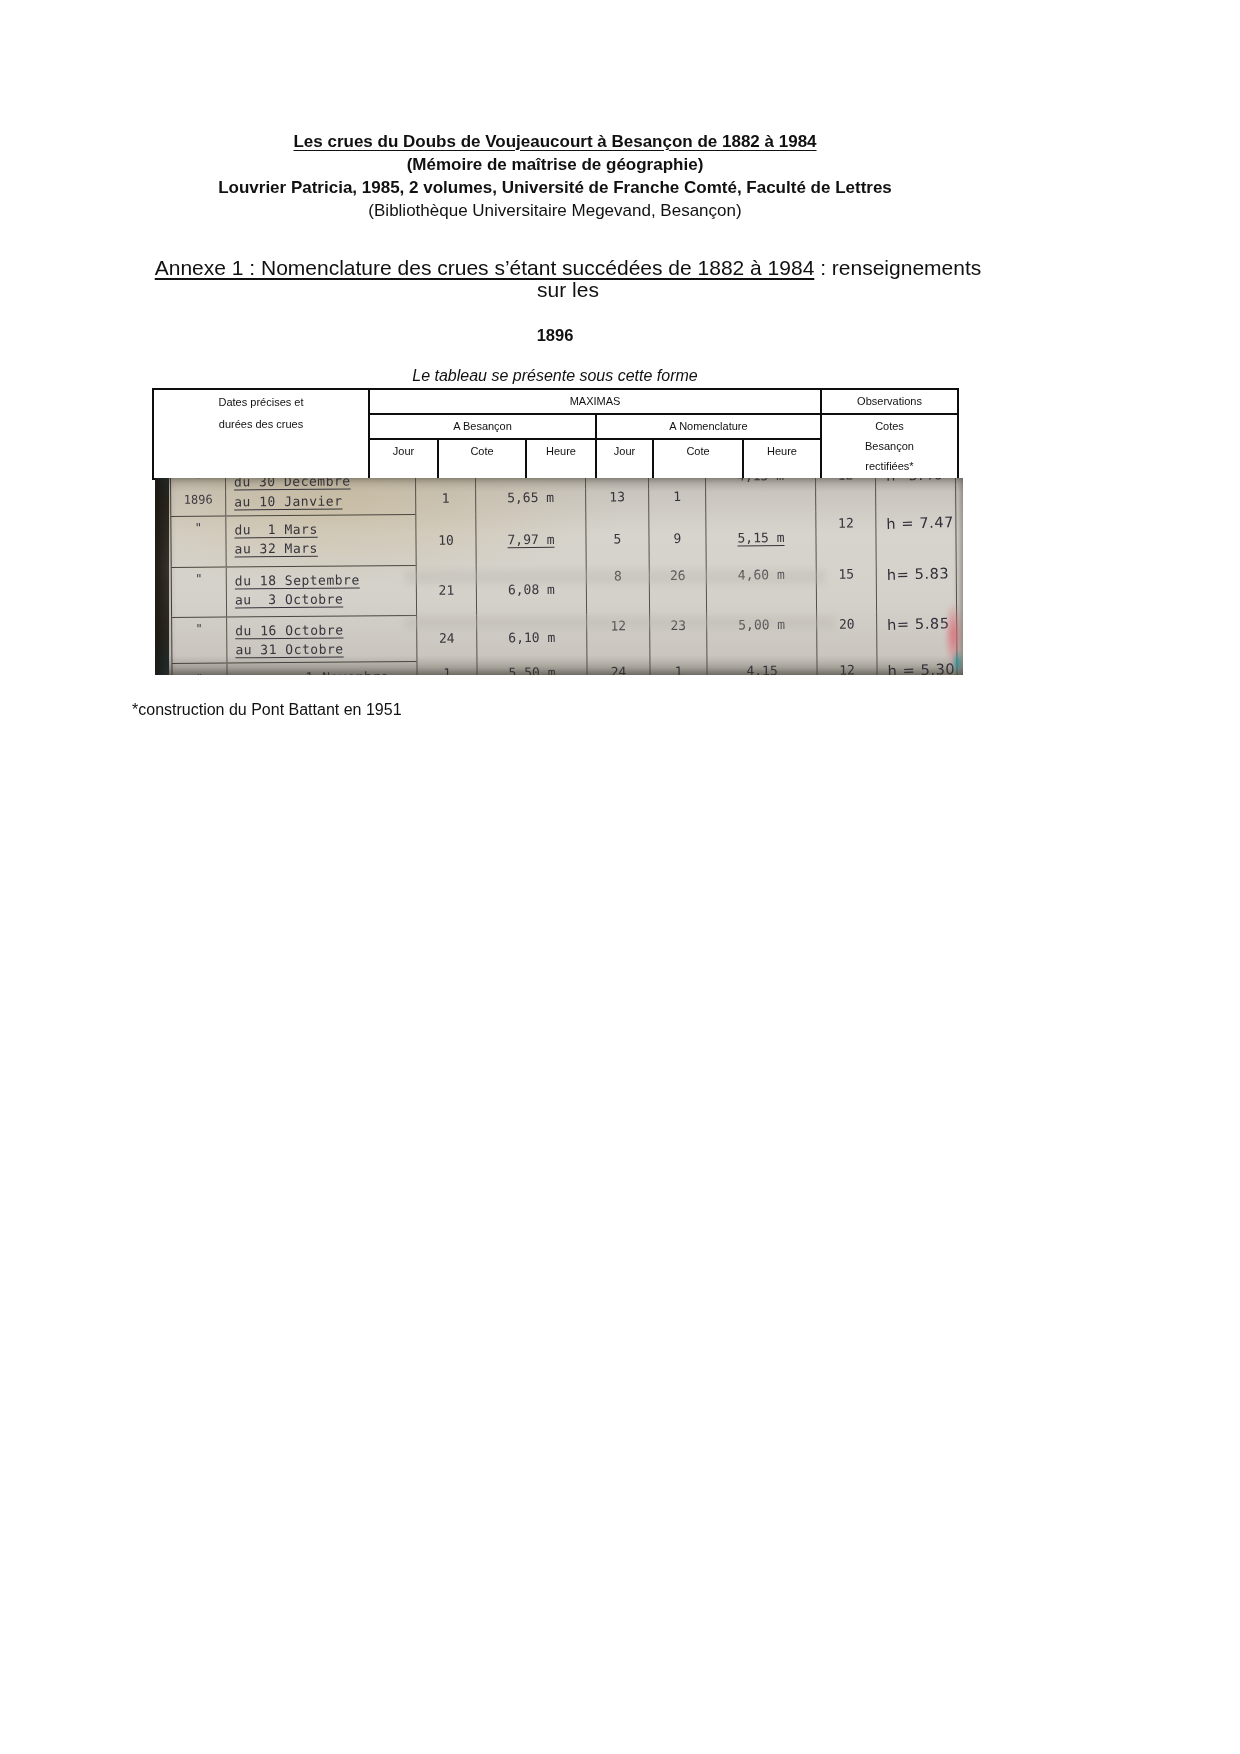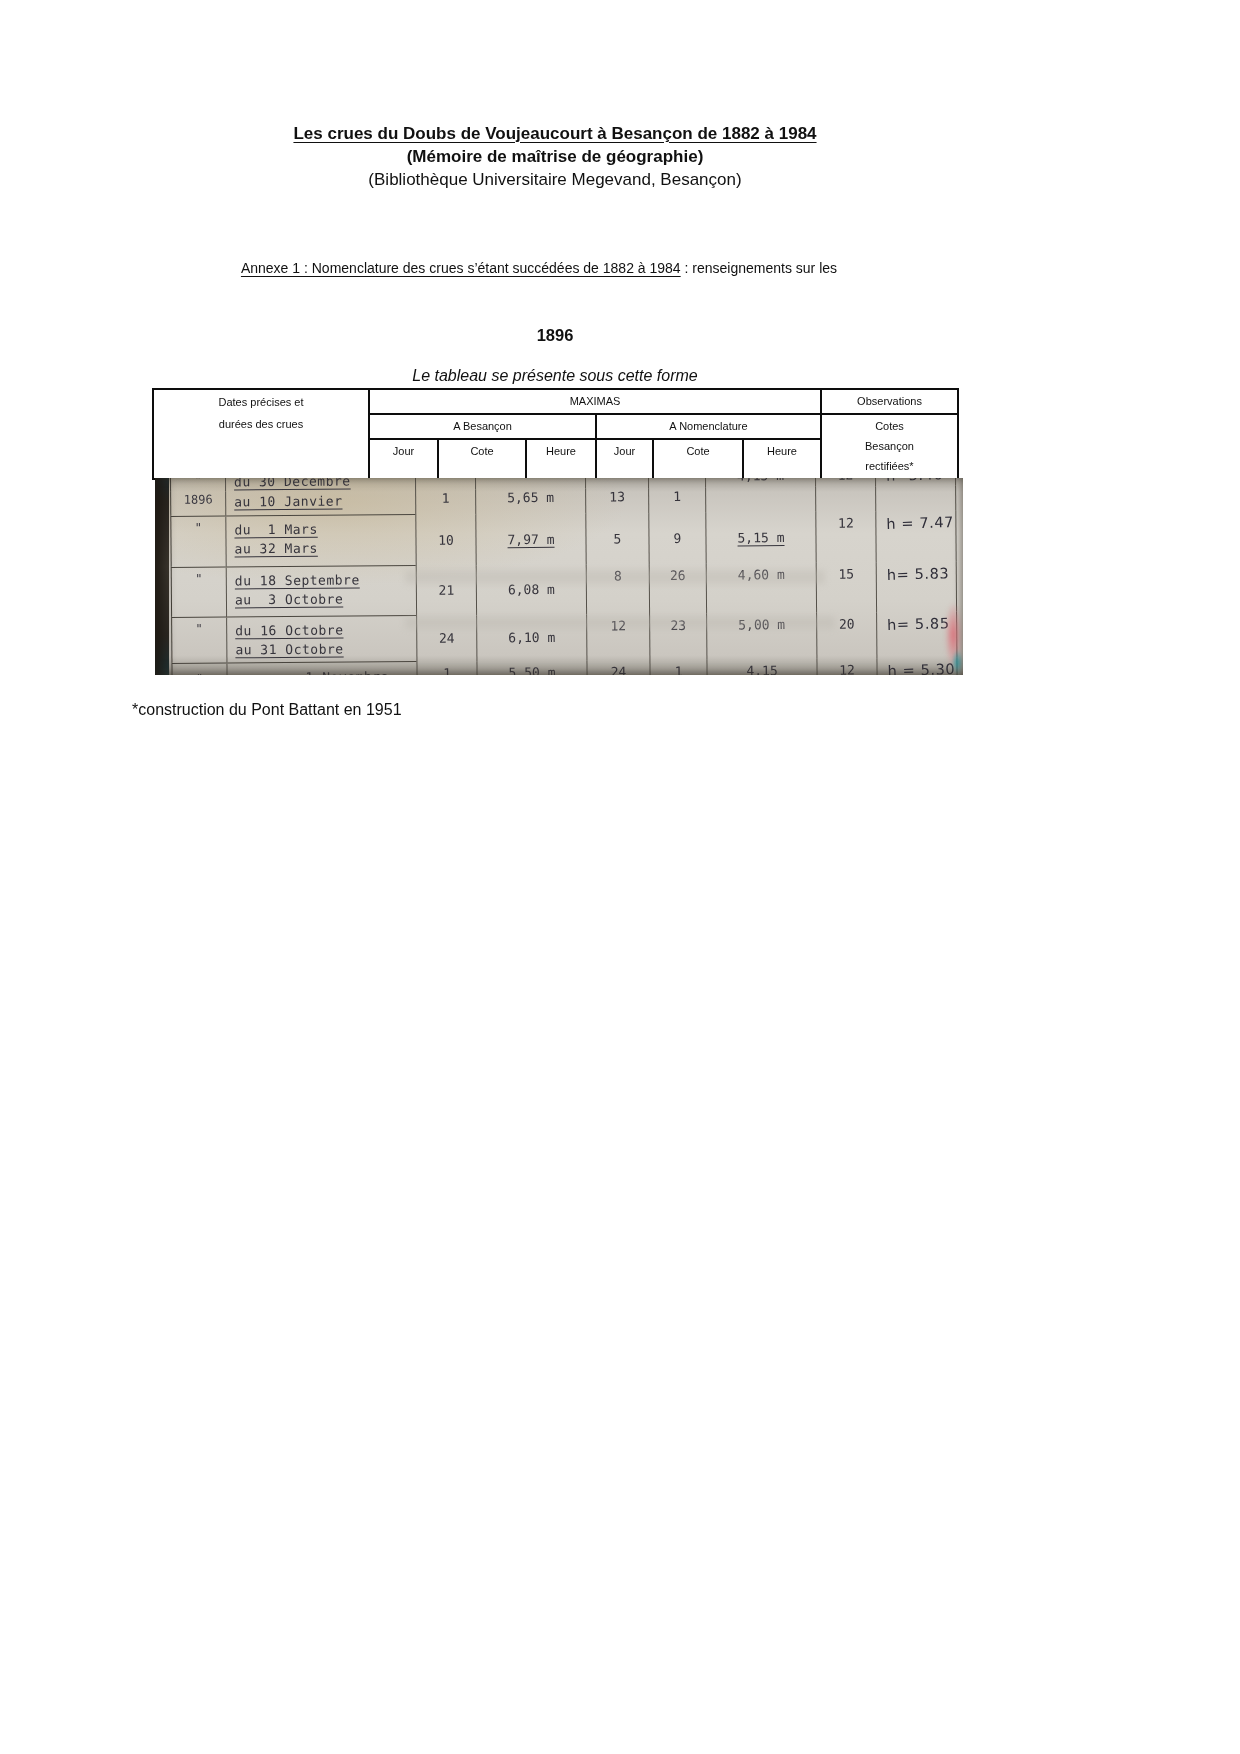--- a/index.html
+++ b/index.html
@@ -8,25 +8,25 @@
     margin:0 auto;overflow:hidden;
     font-family:"Liberation Sans",sans-serif;color:#111;
   }
   .abs{position:absolute;}
   .center{text-align:center;}
   .b{font-weight:bold;}
   .i{font-style:italic;}
   .u{text-decoration:underline;text-underline-offset:3px;}
 
   
-  .title-block{left:132px;top:122px;width:846px;line-height:23px;font-size:17px;}
+  .title-block{left:132px;top:130px;width:846px;line-height:23px;font-size:17px;}
   .title-block div{margin:0;}
 
   
-  .annexe{left:116px;top:257px;width:846px;font-size:14px;line-height:22px;}
+  .annexe{left:145px;top:257px;width:846px;font-size:21px;line-height:22px;}
   .year{left:132px;top:326px;width:846px;font-size:16.5px;}
   .caption{left:132px;top:367px;width:846px;font-size:16px;}
 
   
   .hdr-table{
     position:absolute;left:152px;top:388px;
     border-collapse:collapse;table-layout:fixed;
     font-size:11px;line-height:20px;background:#fff;
   }
   .hdr-table td{
@@ -105,20 +105,21 @@
   .footnote{left:132px;top:701px;width:846px;font-size:16px;}
 </style>
 </head>
 <body>
 
 <div class="page">
 
   <div class="abs title-block center">
     <div class="b u">Les crues du Doubs de Voujeaucourt à Besançon de 1882 à 1984</div>
     <div class="b">(Mémoire de maîtrise de géographie)</div>
+    <div class="b">Louvrier Patricia, 1985, 2 volumes, Université de Franche Comté, Faculté de Lettres</div>
     <div>(Bibliothèque Universitaire Megevand, Besançon)</div>
   </div>
 
   <div class="abs annexe center">
     <span class="u">Annexe 1 : Nomenclature des crues s’étant succédées de 1882 à 1984</span><span> : renseignements sur les</span><br>
   </div>
 
   <div class="abs year center b">1896</div>
   <div class="abs caption center i">Le tableau se présente sous cette forme</div>
 

